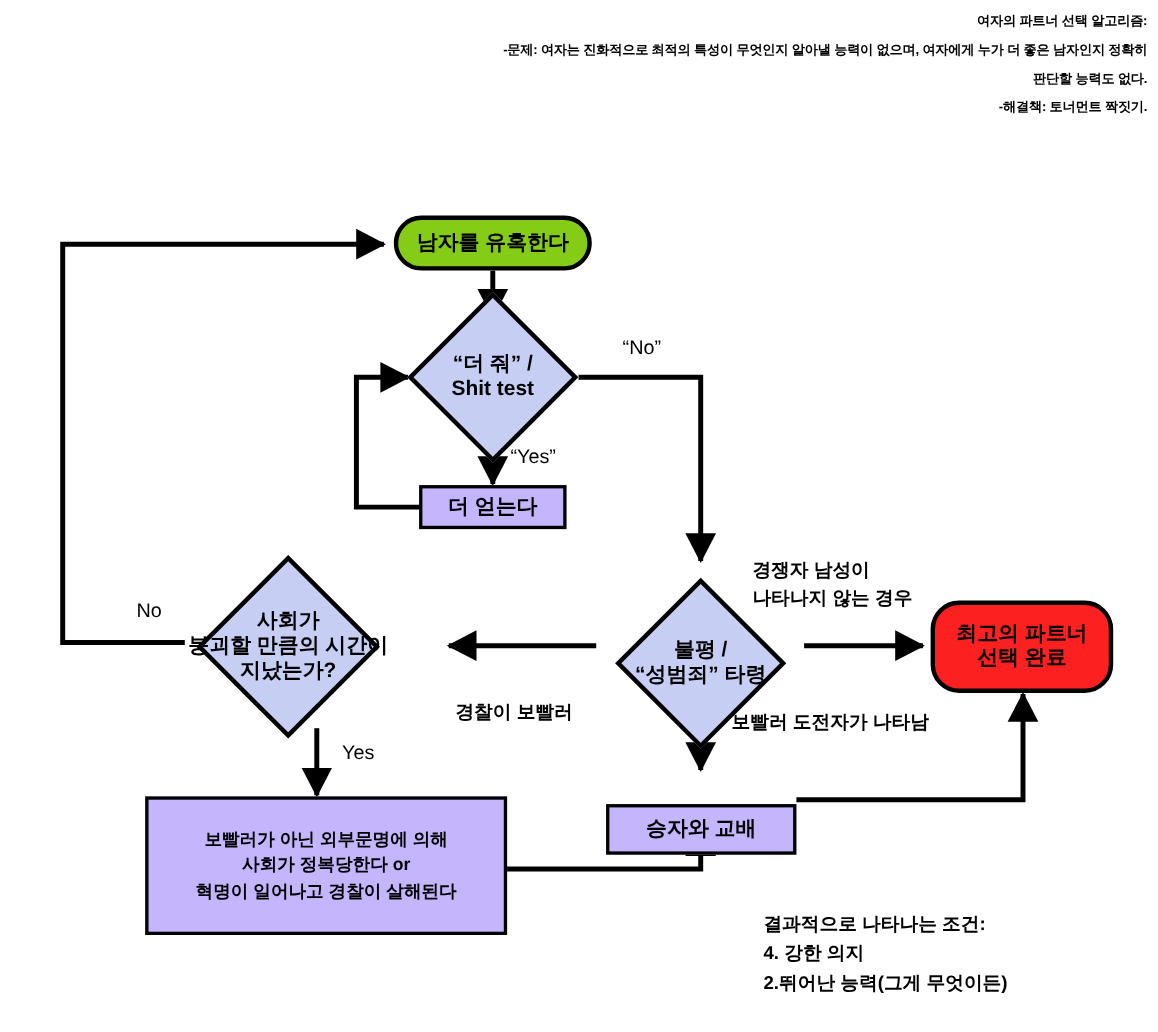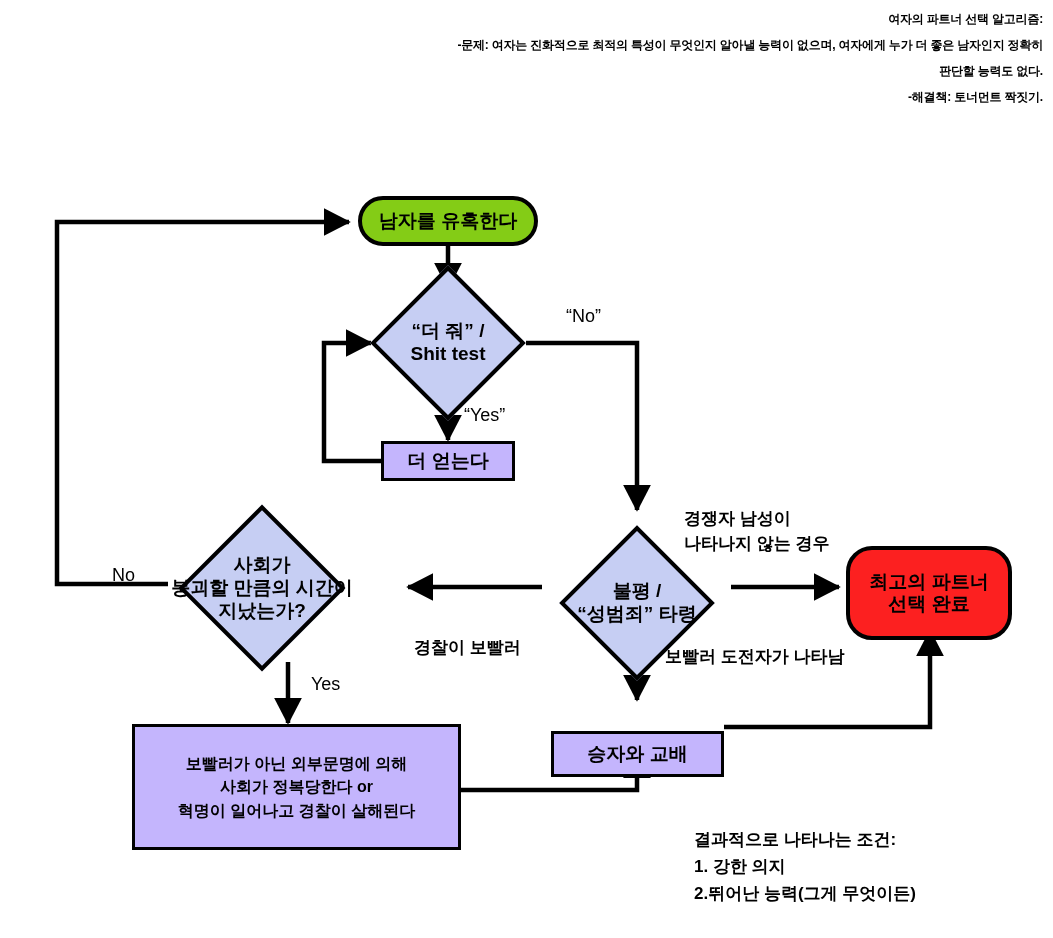--- a/index.html
+++ b/index.html
@@ -178,33 +178,33 @@
 붕괴할 만큼의 시간이
 지났는가?</div>
 </div>
 
 <div class="node node-rect" style="left:551px; top:731px; width:173px; height:46px;">승자와 교배</div>
 
 <div class="node node-rect" style="left:132px; top:724px; width:329px; height:126px; font-size:16px; line-height:1.45;">보빨러가 아닌 외부문명에 의해
 사회가 정복당한다 or
 혁명이 일어나고 경찰이 살해된다</div>
 
-<div class="node node-terminal red" style="left:846px; top:546px; width:166px; height:94px;">최고의 파트너
+<div class="node node-terminal red" style="left:846px; top:546px; width:166px; height:84px;">최고의 파트너
 선택 완료</div>
 
 <div class="edge-label" style="left:566px; top:305px;">“No”</div>
 
 <div class="edge-label" style="left:464px; top:404px;">“Yes”</div>
 
-<div class="edge-label" style="left:112px; top:544px;margin-top:20px;">No</div>
+<div class="edge-label" style="left:124px; top:544px;">No</div>
 
 <div class="edge-label" style="left:311px; top:673px;">Yes</div>
 
 <div class="edge-label ko" style="left:684px; top:479px;">경쟁자 남성이
 나타나지 않는 경우</div>
 
 <div class="edge-label ko" style="left:665px; top:617px;text-align:right;">보빨러 도전자가 나타남</div>
 
 <div class="edge-label ko" style="left:414px; top:608px;">경찰이 보빨러</div>
 
 <div id="footnote">결과적으로 나타나는 조건:
-  1. 강한 의지
+  4. 강한 의지
   2.뛰어난 능력(그게 무엇이든)</div>
 
 </body></html>

